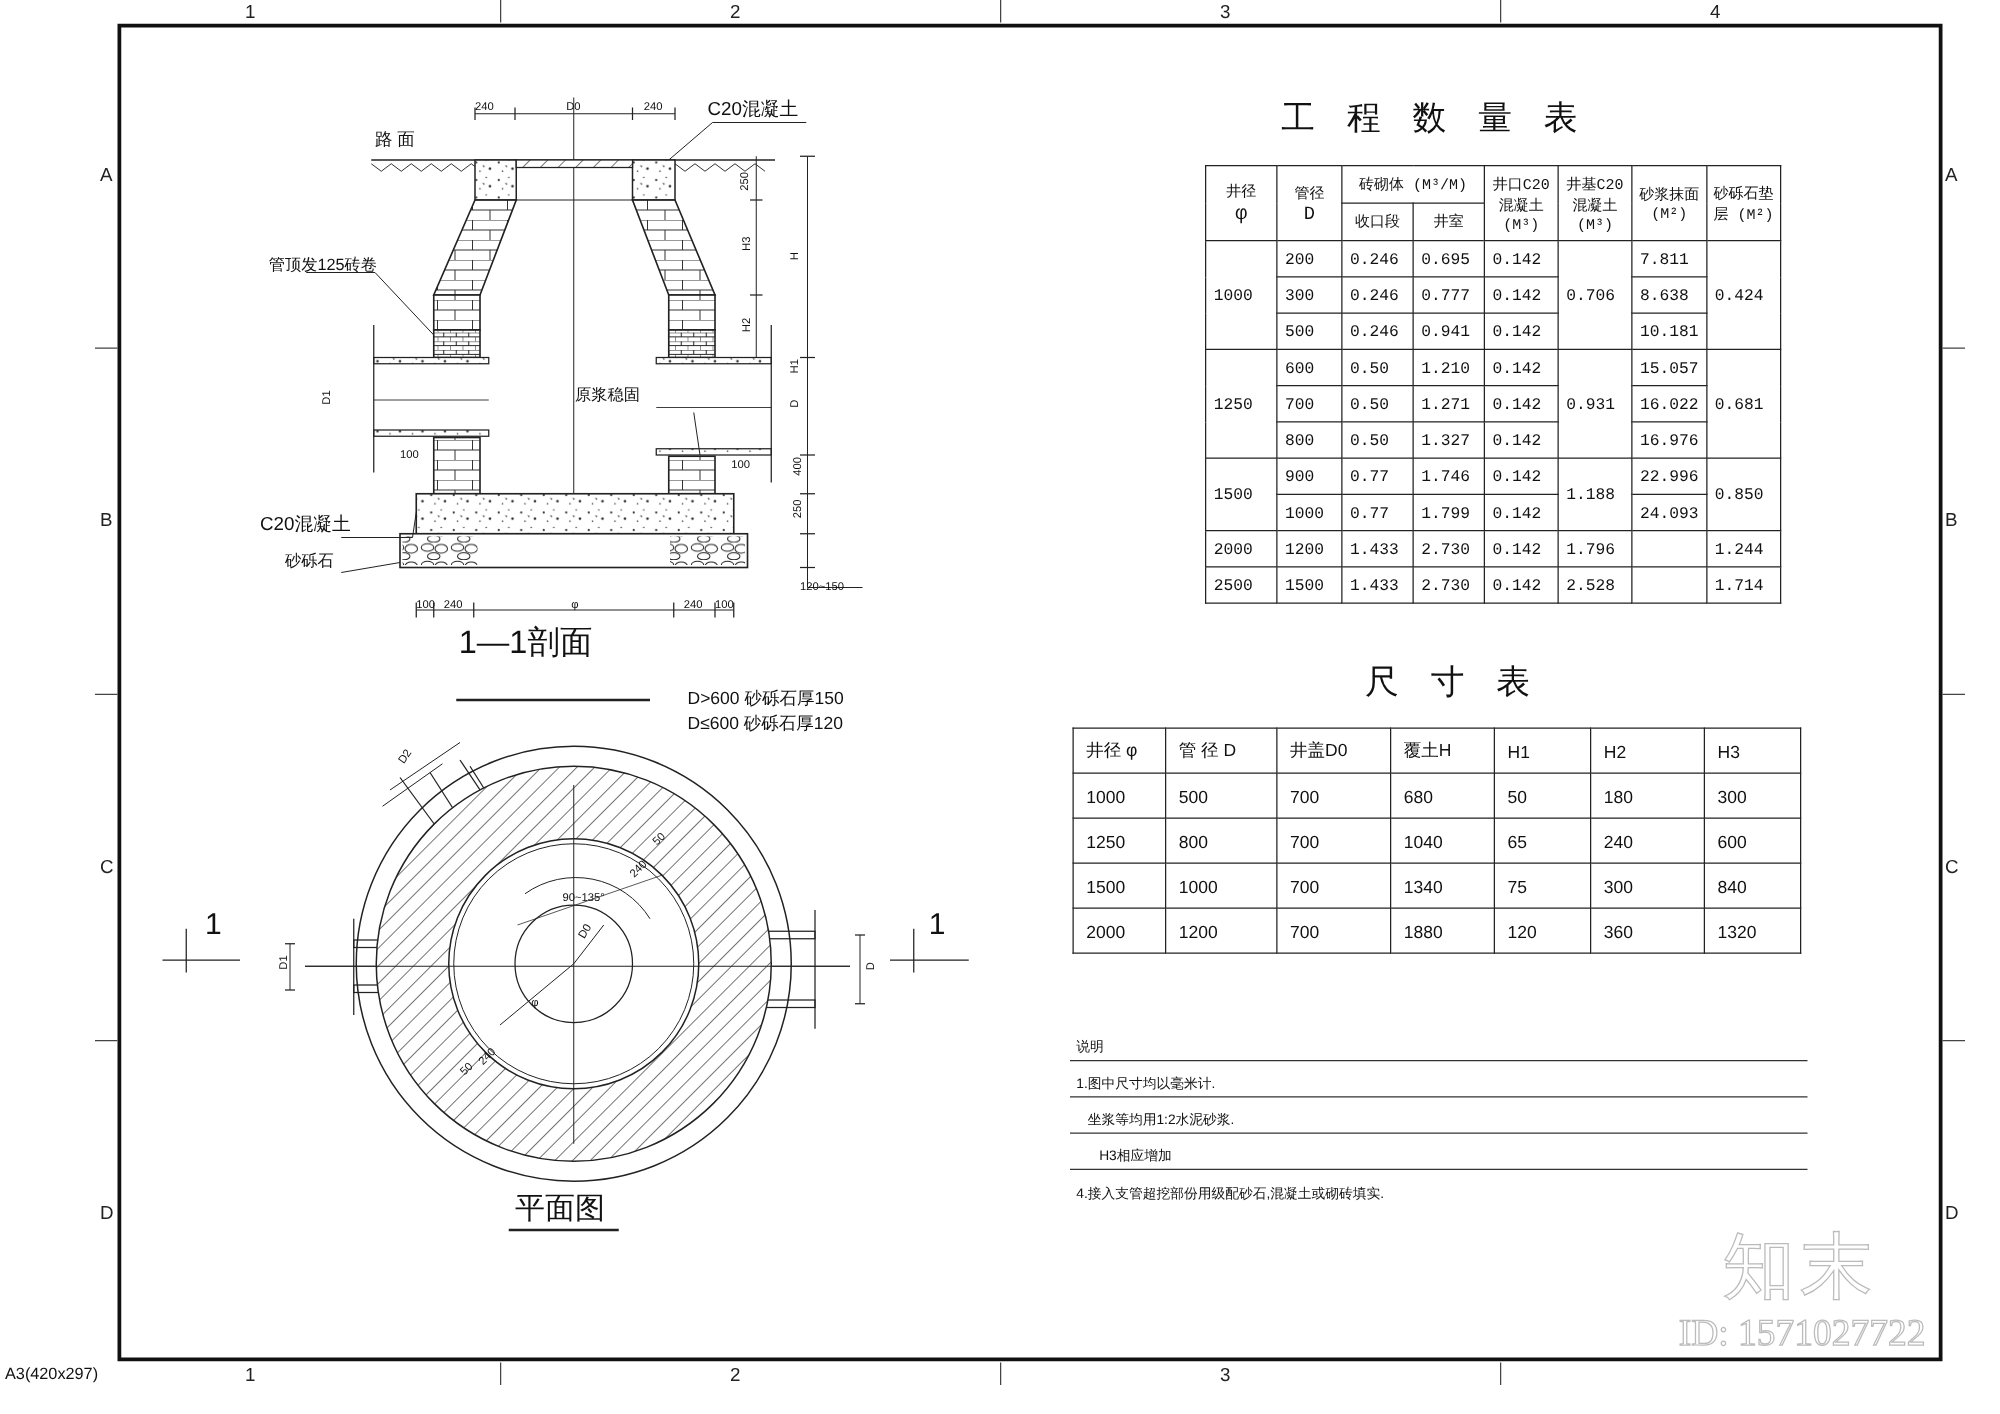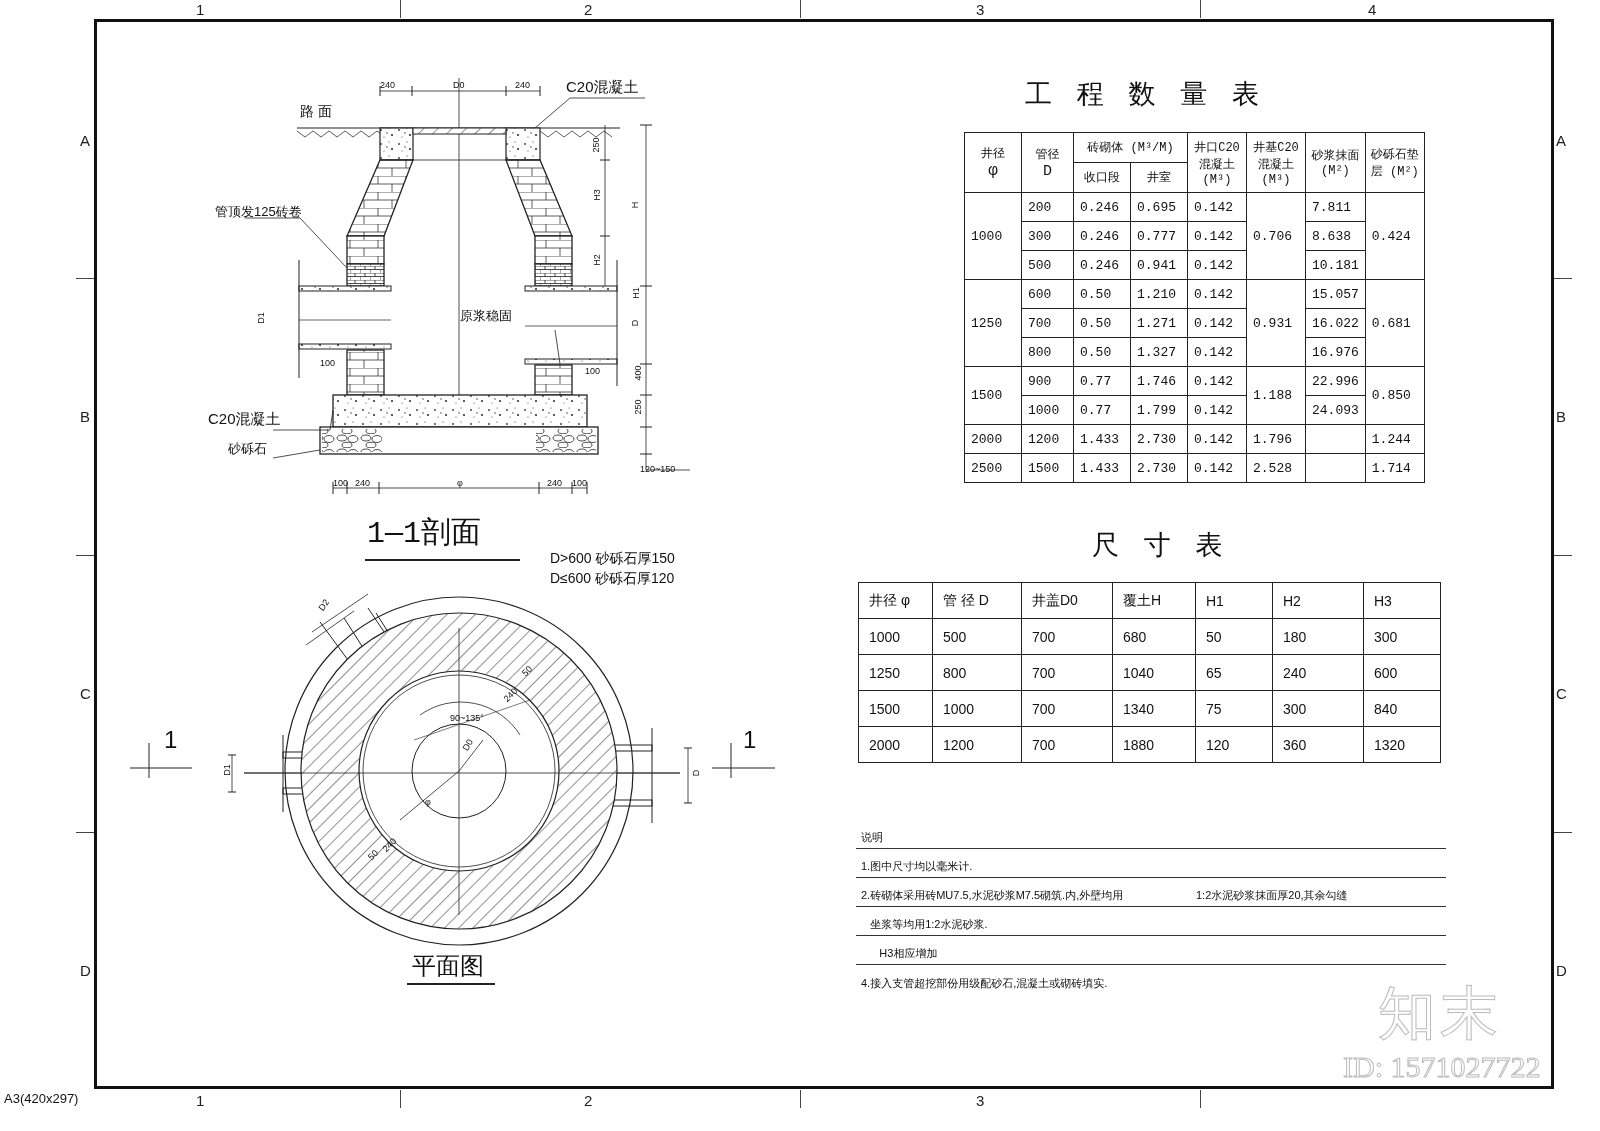--- a/index.html
+++ b/index.html
@@ -2,21 +2,21 @@
 <html><head>
 <meta charset="utf-8">
 <style>
   html,body{margin:0;padding:0;background:#fff;}
   body{width:1600px;height:1131px;position:relative;overflow:hidden;font-family:"DejaVu Sans","Liberation Sans",sans-serif;color:#111;}
   .frame{position:absolute;left:94px;top:19px;width:1460px;height:1070px;border:3px solid #111;box-sizing:border-box;}
   .grid-label{position:absolute;font-size:15px;color:#222;font-family:"Liberation Sans",sans-serif;}
   .tick{position:absolute;background:#444;}
   .sheet-size{position:absolute;left:4px;top:1091px;font-size:13px;font-family:"Liberation Sans",sans-serif;}
   svg{position:absolute;overflow:visible;}
-  .title-big{position:absolute;font-family:Liberation Serif, serif;font-size:27px;letter-spacing:9px;font-weight:normal;}
+  .title-big{position:absolute;font-family:Liberation Sans, sans-serif;font-size:27px;letter-spacing:9px;font-weight:normal;}
   table.qty{position:absolute;left:918px;top:132px;border-collapse:collapse;font-family:Liberation Mono, monospace;font-size:13px;margin-left:46px;}
   table.qty td{border:1.5px solid #222;height:28px;padding:0 6px;vertical-align:middle;}
   table.qty th{border:1.5px solid #222;font-weight:normal;font-size:12px;padding:2px 4px;vertical-align:middle;}
   table.dim{position:absolute;left:858px;top:582px;border-collapse:collapse;font-family:"Liberation Sans",sans-serif;font-size:14px;}
   table.dim td,table.dim th{border:1.5px solid #222;height:35px;padding:0 10px;text-align:left;font-weight:normal;}
   .notes{position:absolute;left:856px;top:820px;width:590px;font-family:"Liberation Sans",sans-serif;font-size:11px;}
   .note-line{position:relative;height:29px;border-bottom:1.5px solid #333;box-sizing:border-box;}
   .note-line span{position:absolute;bottom:3px;}
   .label{position:absolute;font-size:13px;font-family:"Liberation Sans",sans-serif;white-space:nowrap;}
   .small{font-size:9px;}
@@ -232,21 +232,21 @@
 <div class="label small" style="left:630px;top:402px;transform:rotate(-90deg)">250</div>
 <div class="label small" style="left:640px;top:464px">120~150</div>
 <div class="label small" style="left:320px;top:358px">100</div>
 <div class="label small" style="left:585px;top:366px">100</div>
 <div class="label small" style="left:333px;top:478px">100</div>
 <div class="label small" style="left:355px;top:478px">240</div>
 <div class="label small" style="left:457px;top:478px">φ</div>
 <div class="label small" style="left:547px;top:478px">240</div>
 <div class="label small" style="left:572px;top:478px">100</div>
 
-<div class="label" style="left:367px;top:512px;font-size:30px;font-family:Liberation Mono, monospace">1—1剖面</div>
+<div class="label" style="left:367px;top:496px;font-size:26px;font-family:Liberation Sans, sans-serif">1—1剖面</div>
 <div class="label" style="left:550px;top:550px;font-size:14px">D&gt;600  砂砾石厚150</div>
 <div class="label" style="left:550px;top:570px;font-size:14px">D≤600  砂砾石厚120</div>
 
 <div class="label small" style="left:318px;top:600px;transform:rotate(-55deg)">D2</div>
 <div class="label small" style="left:450px;top:713px">90~135°</div>
 <div class="label small" style="left:462px;top:740px;transform:rotate(-60deg)">D0</div>
 <div class="label small" style="left:425px;top:797px">φ</div>
 <div class="label small" style="left:503px;top:690px;transform:rotate(-45deg)">240</div>
 <div class="label small" style="left:522px;top:666px;transform:rotate(-45deg)">50</div>
 <div class="label small" style="left:382px;top:840px;transform:rotate(-45deg)">240</div>
@@ -424,24 +424,20 @@
   </table>
 
 <div class="notes">
   <div class="note-line">
       <span style="left:5px">说明</span>
     </div>
   <div class="note-line">
       <span style="left:5px">1.图中尺寸均以毫米计.</span>
     </div>
   <div class="note-line">
-      <span style="left:5px">2.砖砌体采用砖MU7.5,水泥砂浆M7.5砌筑.内,外壁均用</span>
-      <span style="left:340px">1:2水泥砂浆抹面厚20,其余勾缝</span>
-    </div>
-  <div class="note-line">
       <span style="left:5px;white-space:pre">   坐浆等均用1:2水泥砂浆.</span>
     </div>
   <div class="note-line">
       <span style="left:5px;white-space:pre">      H3相应增加</span>
     </div>
   <div class="note-line" style="border-bottom:none">
       <span style="left:5px">4.接入支管超挖部份用级配砂石,混凝土或砌砖填实.</span>
     </div>
 </div>
 

